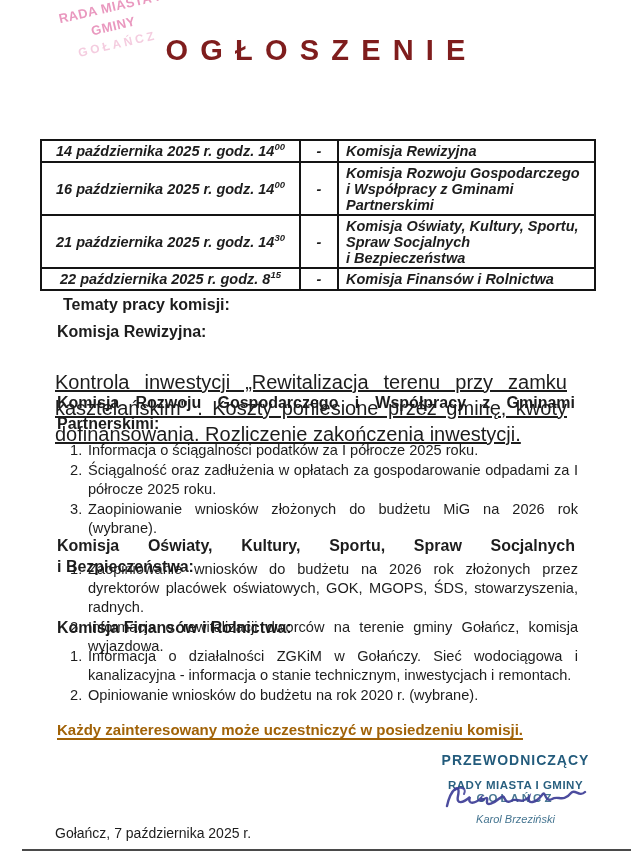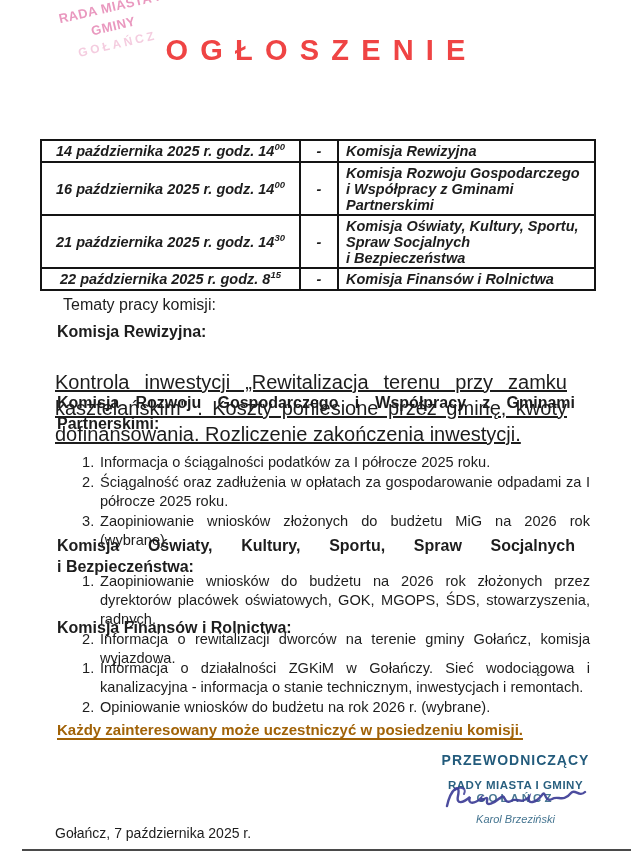--- a/index.html
+++ b/index.html
@@ -12,21 +12,21 @@
   .top-stamp{
     position:absolute;top:16px;left:34px;width:150px;
     transform:rotate(-13deg);transform-origin:left top;
     color:#e687b4;font-weight:bold;text-align:center;line-height:1.45;
   }
   .top-stamp .l1{font-size:13px;letter-spacing:.5px;opacity:.85;}
   .top-stamp .l2{font-size:12px;letter-spacing:3px;opacity:.42;}
   
   .title{
     position:absolute;top:34px;left:0;width:100%;text-align:center;
-    font-size:29px;font-weight:bold;color:#ef4444;
+    font-size:29px;font-weight:bold;color:#7f1d1d;
     letter-spacing:.42em;padding-left:.42em;box-sizing:border-box;white-space:nowrap;
   }
   
   .intro{
     position:absolute;top:68px;left:67px;width:498px;
     font-size:15.5px;font-weight:bold;text-align:justify;
     text-indent:39px;line-height:1.25;
   }
   
   .schedule{
@@ -35,26 +35,26 @@
     font-size:14.5px;font-weight:bold;font-style:italic;
   }
   .schedule td{border:2px solid #141414;padding:1px 7px;vertical-align:middle;line-height:16px;}
   .schedule .c-date{width:243px;text-align:center;}
   .schedule .c-dash{width:22px;text-align:center;}
   .schedule .c-name{white-space:pre-line;}
   .schedule tr.h1 td{height:18px;}
   .schedule tr.h3 td{height:49px;}
   .schedule sup{font-size:9.5px;vertical-align:super;line-height:0;text-align:center;}
   
-  .topics-heading{position:absolute;top:296px;left:63px;font-size:16px;font-weight:normal;}
+  .topics-heading{position:absolute;top:296px;left:63px;font-size:16px;font-weight:bold;}
   .sec-head{position:absolute;left:57px;width:518px;font-size:16px;font-weight:bold;text-align:justify;line-height:1.3;}
   .sh1{top:322px;} .sh2{top:393px;} .sh3{top:536px;} .sh4{top:618px;}
   .sec-para{position:absolute;top:349px;left:55px;width:512px;font-size:20px;text-align:justify;line-height:1.3;text-decoration:underline;}
   .sec-list{
-    position:absolute;left:68px;width:506px;margin:16px;padding:0;
+    position:absolute;left:68px;width:506px;margin:4px;padding:0;
     list-style:none;counter-reset:item;font-size:14.6px;line-height:1.3;text-align:justify;
   }
   .ls2{top:437px;} .ls3{top:556px;} .ls4{top:643px;}
   .sec-list li{counter-increment:item;position:relative;padding-left:16px;margin-bottom:1px;}
   .sec-list li::before{content:counter(item) ".";position:absolute;left:-2px;}
   
   .notice{
     position:absolute;top:721px;left:57px;
     color:#a16207;font-size:15px;font-weight:bold;
     text-decoration:underline;text-decoration-thickness:1.5px;text-underline-offset:3px;
@@ -126,21 +126,21 @@
 
   <div class="sec-head sh3">Komisja Oświaty, Kultury, Sportu, Spraw Socjalnych i&nbsp;Bezpieczeństwa:</div>
   <ol class="sec-list ls3">
     <li>Zaopiniowanie wniosków do budżetu na 2026 rok złożonych przez dyrektorów placówek oświatowych, GOK, MGOPS, ŚDS, stowarzyszenia, radnych.</li>
     <li>Informacja o rewitalizacji dworców na terenie gminy Gołańcz, komisja wyjazdowa.</li>
   </ol>
 
   <div class="sec-head sh4">Komisja Finansów i Rolnictwa:</div>
   <ol class="sec-list ls4">
     <li>Informacja o działalności ZGKiM w Gołańczy. Sieć wodociągowa i kanalizacyjna - informacja o stanie technicznym, inwestycjach i remontach.</li>
-    <li>Opiniowanie wniosków do budżetu na rok 2026 r. (wybrane).</li>
+    <li>Opiniowanie wniosków do budżetu na rok 2020 r. (wybrane).</li>
   </ol>
 
   <div class="notice">Każdy zainteresowany może uczestniczyć w posiedzeniu komisji.</div>
 
   <div class="sig-stamp">
     <div class="s1">PRZEWODNICZĄCY</div>
     <div class="s2">RADY  MIASTA I GMINY</div>
     <div class="s3">GOŁAŃCZ</div>
     <svg class="sig-svg" viewBox="0 0 156 42" xmlns="http://www.w3.org/2000/svg">
       <path d="M10 30 C 14 12, 24 6, 21 20 C 19 29, 26 27, 33 21 C 30 29, 38 28, 44 22 C 42 30, 52 16, 50 25 C 49 31, 57 27, 63 22 C 69 16, 66 29, 74 25 C 80 21, 84 29, 92 21 C 90 29, 99 27, 105 19 C 109 13, 107 27, 115 23 C 121 19, 126 27, 134 17 C 138 12, 142 22, 148 16" fill="none" stroke="#3d3d96" stroke-width="2.4" stroke-linecap="round" opacity="0.92"></path>

